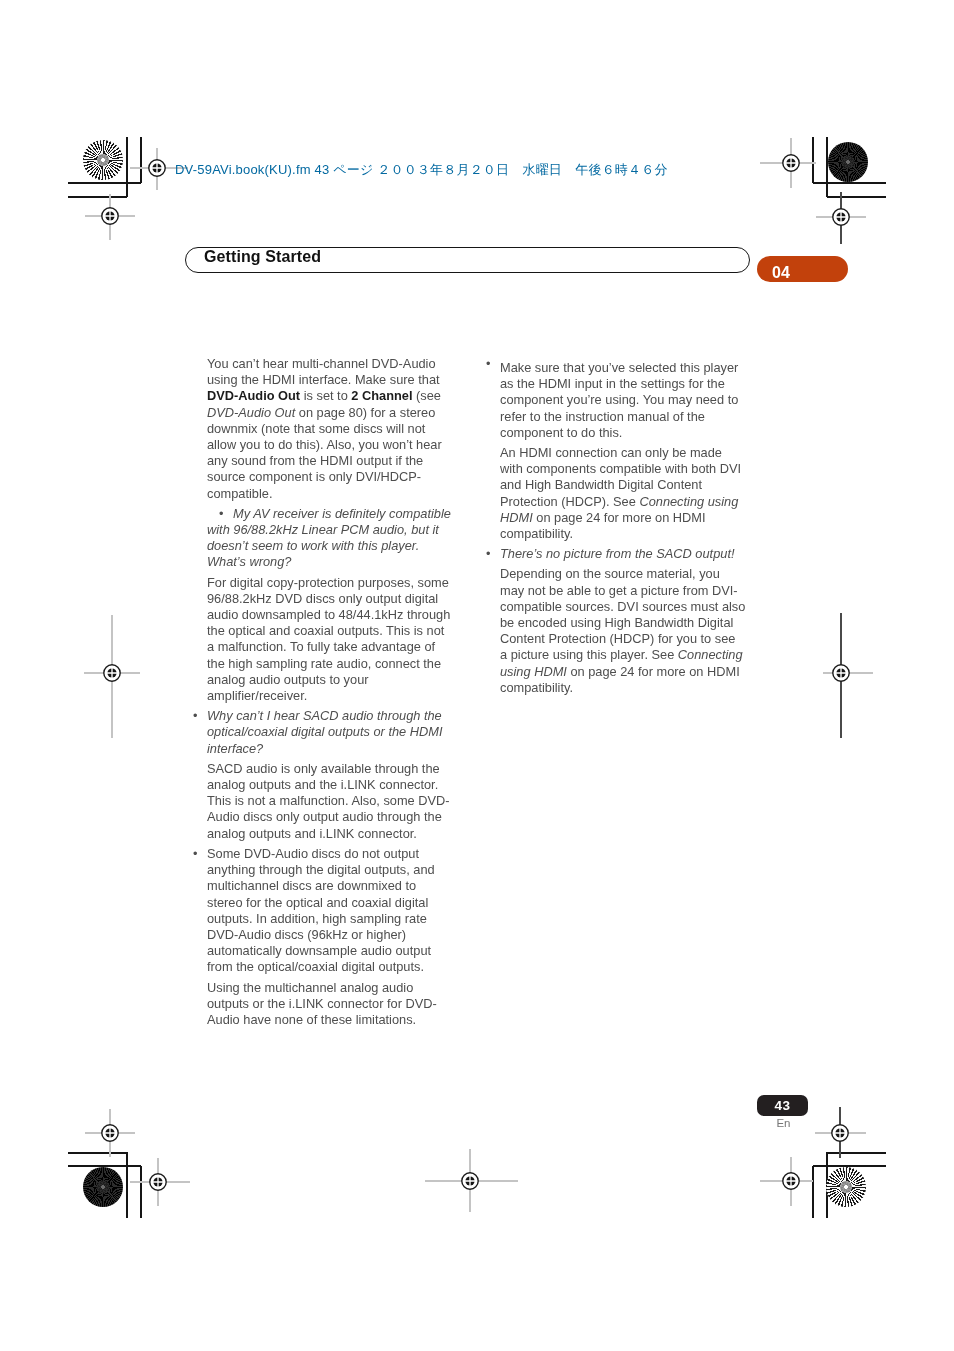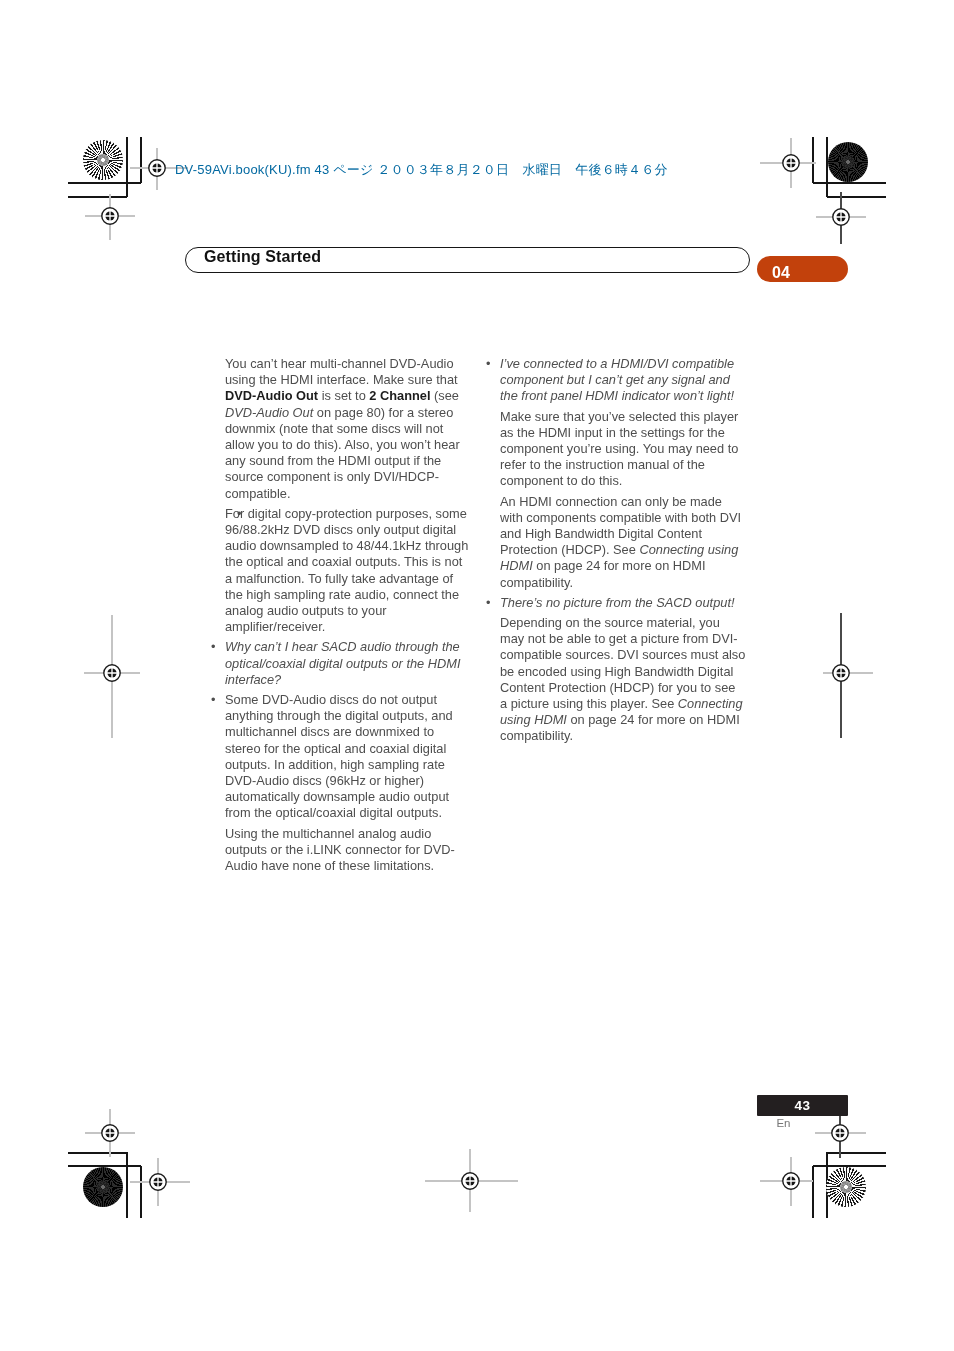--- a/index.html
+++ b/index.html
@@ -40,33 +40,33 @@
     position:absolute;left:757px;top:256px;width:91px;height:26px;
     background:#c2410c;border-radius:13px;box-sizing:border-box;
     display:flex;align-items:flex-end;padding-left:15px;
   }
   .chapter-badge span{color:#ffffff;font-size:16px;font-weight:bold;}
   
   .col{
     position:absolute;top:356px;width:268px;
     font-size:12.8px;line-height:16.2px;color:#4e4e4e;
   }
-  .col-left{left:185px;margin-left:18px;}
+  .col-left{left:185px;}
   .col-right{left:478px;}
   .para{margin:0 0 4px 22px;}
   .bullet{position:relative;padding-left:22px;margin:0 0 4px 0;}
   .bullet .marker{position:absolute;left:8px;top:0;color:#4e4e4e;}
   .bullet .txt{font-style:italic;}
   .findent{text-indent:26px;}
   .s-b{font-weight:bold;color:#1c1c1c;}
   .s-i{font-style:italic;}
   
   .page-badge{
-    position:absolute;left:757px;top:1095px;width:91px;height:21px;
-    background:#231f20;border-radius:1px;
+    position:absolute;left:757px;top:1095px;width:51px;height:21px;
+    background:#231f20;border-radius:7px;
     display:flex;align-items:center;justify-content:center;
   }
   .page-badge span{color:#ffffff;font-size:13.5px;font-weight:bold;letter-spacing:.5px;}
   .page-lang{
     position:absolute;left:749px;top:1117px;width:69px;text-align:center;
     font-size:11.5px;color:#767676;
   }
 </style>
 </head>
 <body>
@@ -178,29 +178,30 @@
   <div class="section-bar">
     <span class="section-title">Getting Started</span>
   </div>
 
   <div class="chapter-badge">
     <span>04</span>
   </div>
 
   <div class="col col-left" id="col-left">
       <div class="para"><span class="txt"><span class="s-r">You can’t hear multi-channel DVD-Audio using the HDMI interface. Make sure that </span><span class="s-b">DVD-Audio Out</span><span class="s-r"> is set to </span><span class="s-b">2 Channel</span><span class="s-r"> (see </span><span class="s-i">DVD-Audio Out</span><span class="s-r"> on page 80) for a stereo downmix (note that some discs will not allow you to do this). Also, you won’t hear any sound from the HDMI output if the source component is only DVI/HDCP-compatible.</span></span></div>
-      <div class="bullet findent"><span class="marker">•</span></div>
+      <div class="bullet findent"><span class="marker">•</span><span class="txt"><span class="s-i">My AV receiver is definitely compatible with 96/88.2kHz Linear PCM audio, but it doesn’t seem to work with this player. What’s wrong?</span></span></div>
       <div class="para"><span class="txt"><span class="s-r">For digital copy-protection purposes, some 96/88.2kHz DVD discs only output digital audio downsampled to 48/44.1kHz through the optical and coaxial outputs. This is not a malfunction. To fully take advantage of the high sampling rate audio, connect the analog audio outputs to your amplifier/receiver.</span></span></div>
       <div class="bullet"><span class="marker">•</span><span class="txt"><span class="s-i">Why can’t I hear SACD audio through the optical/coaxial digital outputs or the HDMI interface?</span></span></div>
+      <div class="para"><span class="txt"><span class="s-r">SACD audio is only available through the analog outputs and the i.LINK connector. This is not a malfunction. Also, some DVD-Audio discs only output audio through the analog outputs and i.LINK connector.</span></span></div>
       <div class="bullet"><span class="marker">•</span></div>
       <div class="para"><span class="txt"><span class="s-r">Some DVD-Audio discs do not output anything through the digital outputs, and multichannel discs are downmixed to stereo for the optical and coaxial digital outputs. In addition, high sampling rate DVD-Audio discs (96kHz or higher) automatically downsample audio output from the optical/coaxial digital outputs.</span></span></div>
       <div class="para"><span class="txt"><span class="s-r">Using the multichannel analog audio outputs or the i.LINK connector for DVD-Audio have none of these limitations.</span></span></div>
     </div>
   <div class="col col-right" id="col-right">
-      <div class="bullet"><span class="marker">•</span><span class="txt"><span class="s-i">I’ve connected to a HDMI/DVI compatible component but I can’t get any signal and the front panel HDMI indicator won’t light!</span></span></div>
+      <div class="bullet"><span class="marker">•</span></div>
       <div class="para"><span class="txt"><span class="s-r">Make sure that you’ve selected this player as the HDMI input in the settings for the component you’re using. You may need to refer to the instruction manual of the component to do this.</span></span></div>
       <div class="para"><span class="txt"><span class="s-r">An HDMI connection can only be made with components compatible with both DVI and High Bandwidth Digital Content Protection (HDCP). See </span><span class="s-i">Connecting using HDMI</span><span class="s-r"> on page 24 for more on HDMI compatibility.</span></span></div>
       <div class="bullet"><span class="marker">•</span><span class="txt"><span class="s-i">There’s no picture from the SACD output!</span></span></div>
       <div class="para"><span class="txt"><span class="s-r">Depending on the source material, you may not be able to get a picture from DVI-compatible sources. DVI sources must also be encoded using High Bandwidth Digital Content Protection (HDCP) for you to see a picture using this player. See </span><span class="s-i">Connecting using HDMI</span><span class="s-r"> on page 24 for more on HDMI compatibility.</span></span></div>
     </div>
 
   <div class="page-badge">
     <span>43</span>
   </div>
   <div class="page-lang">En</div>

